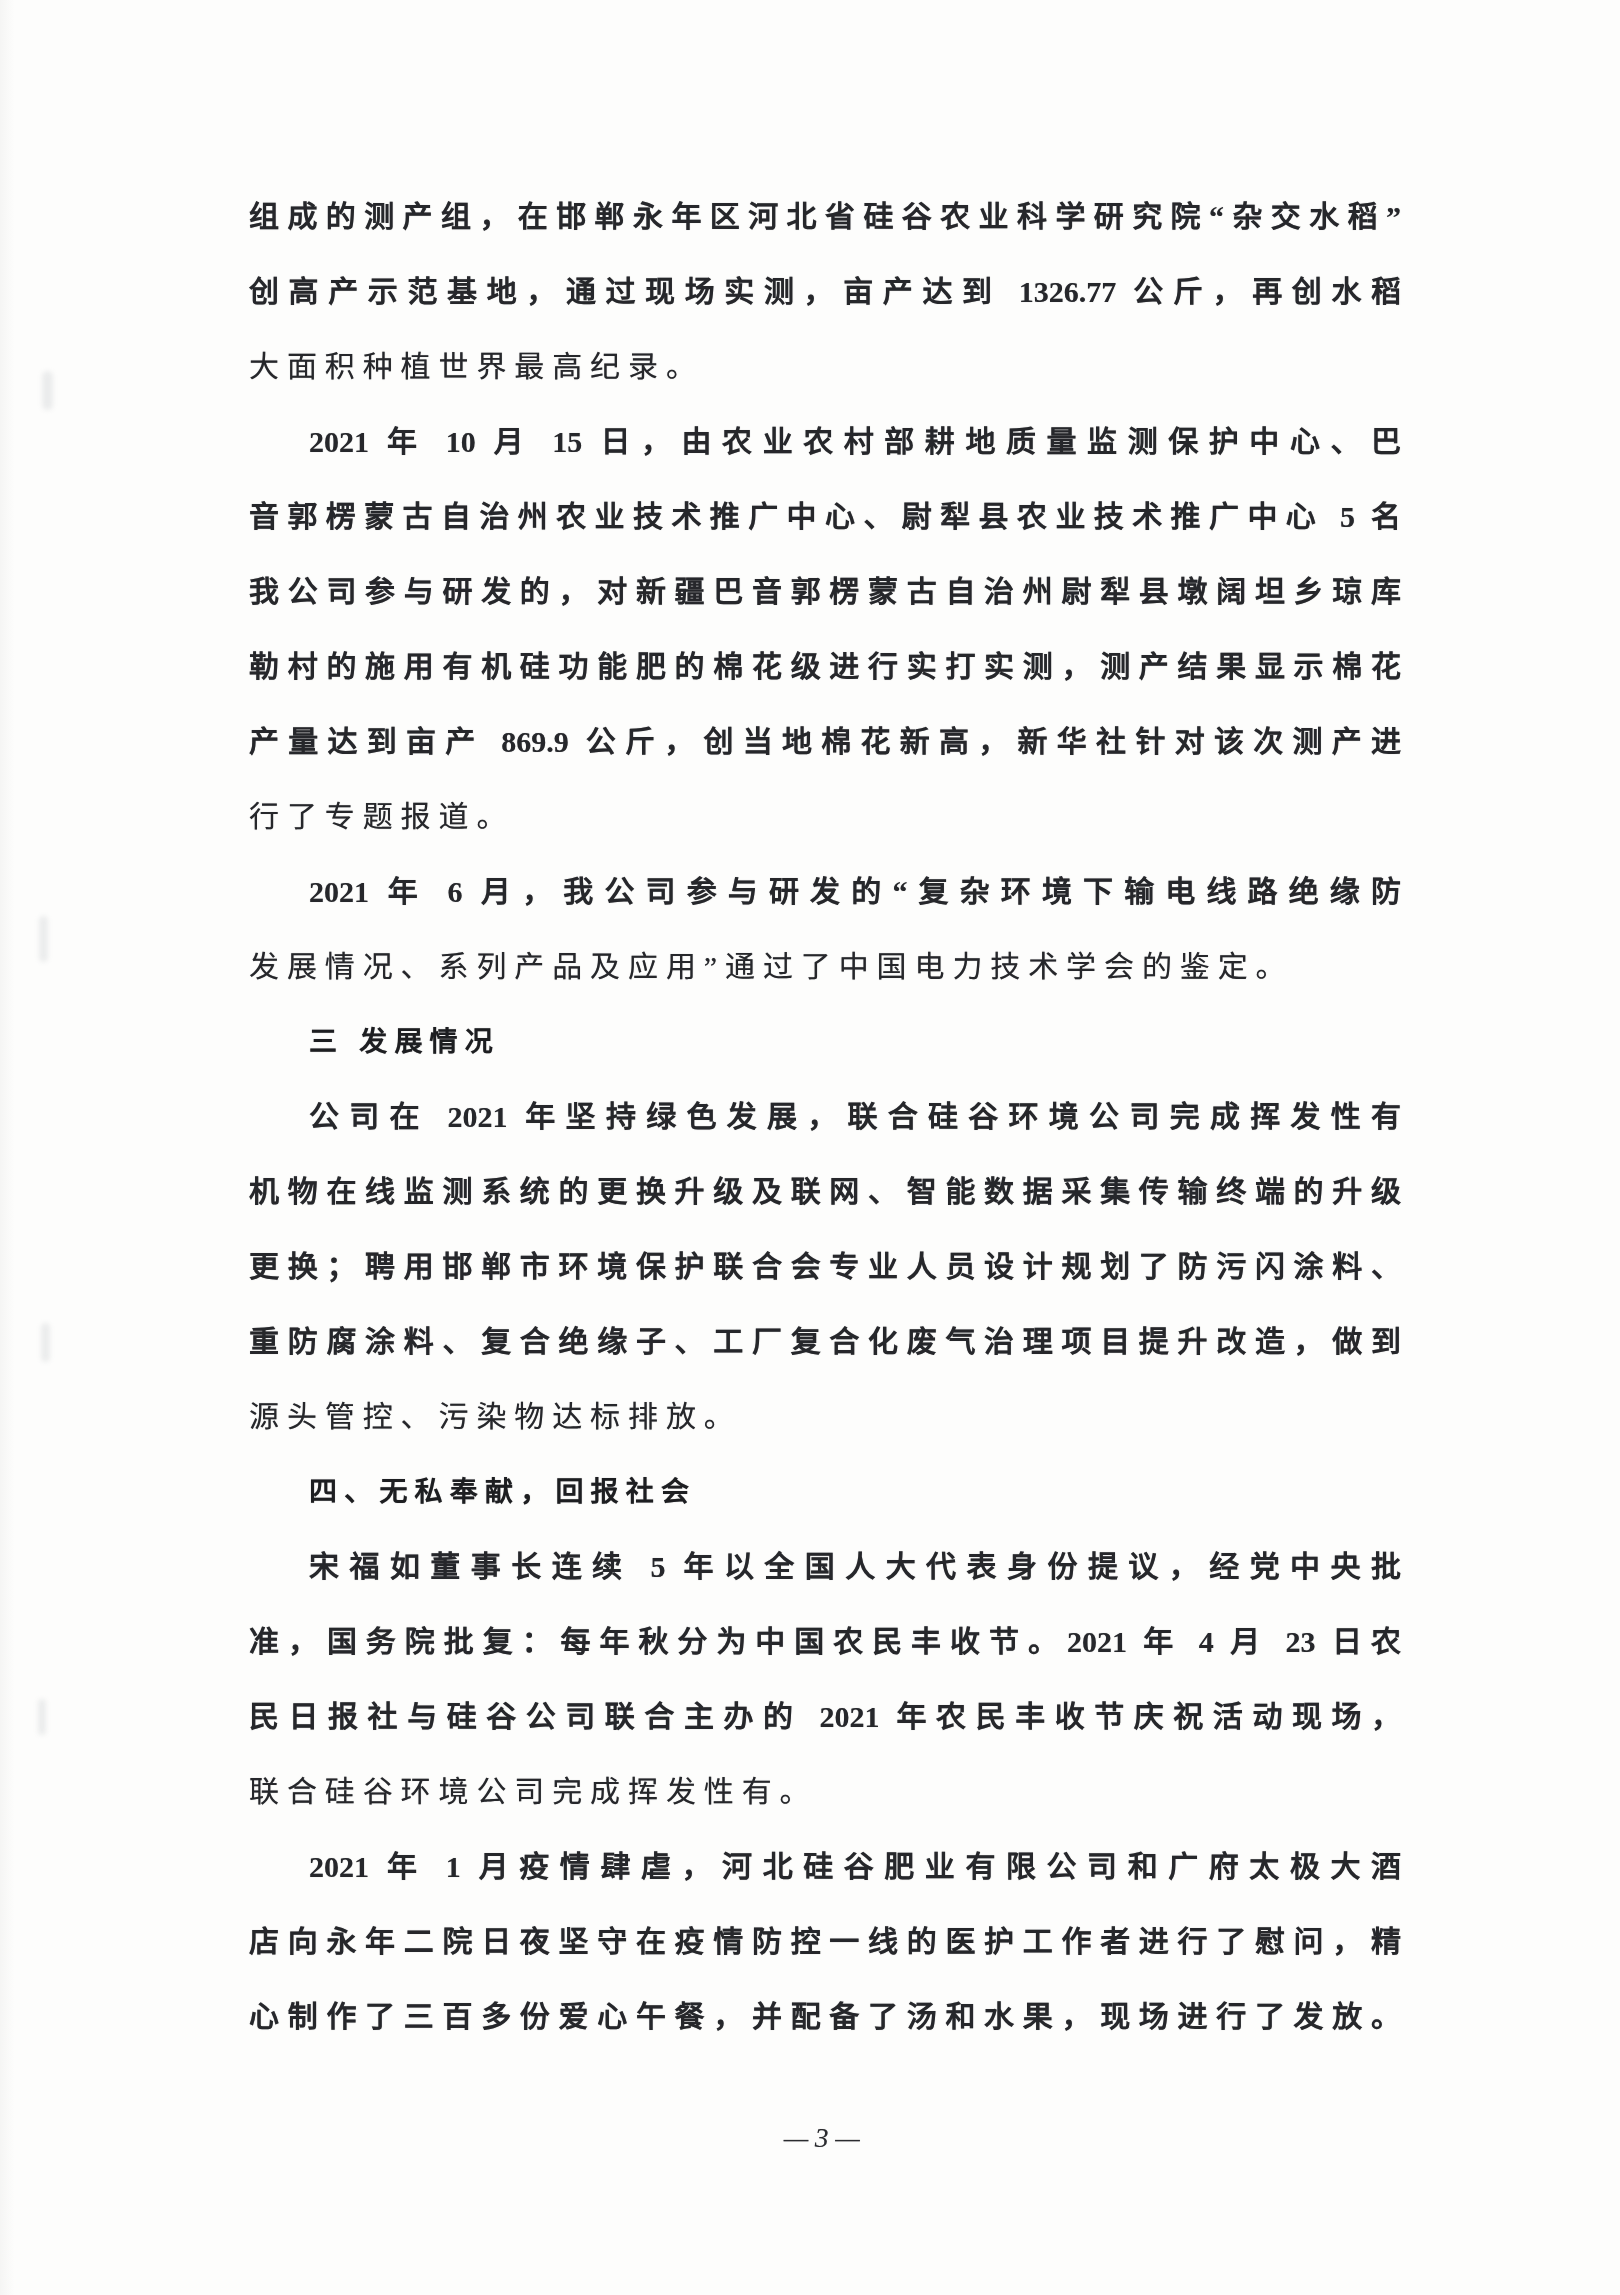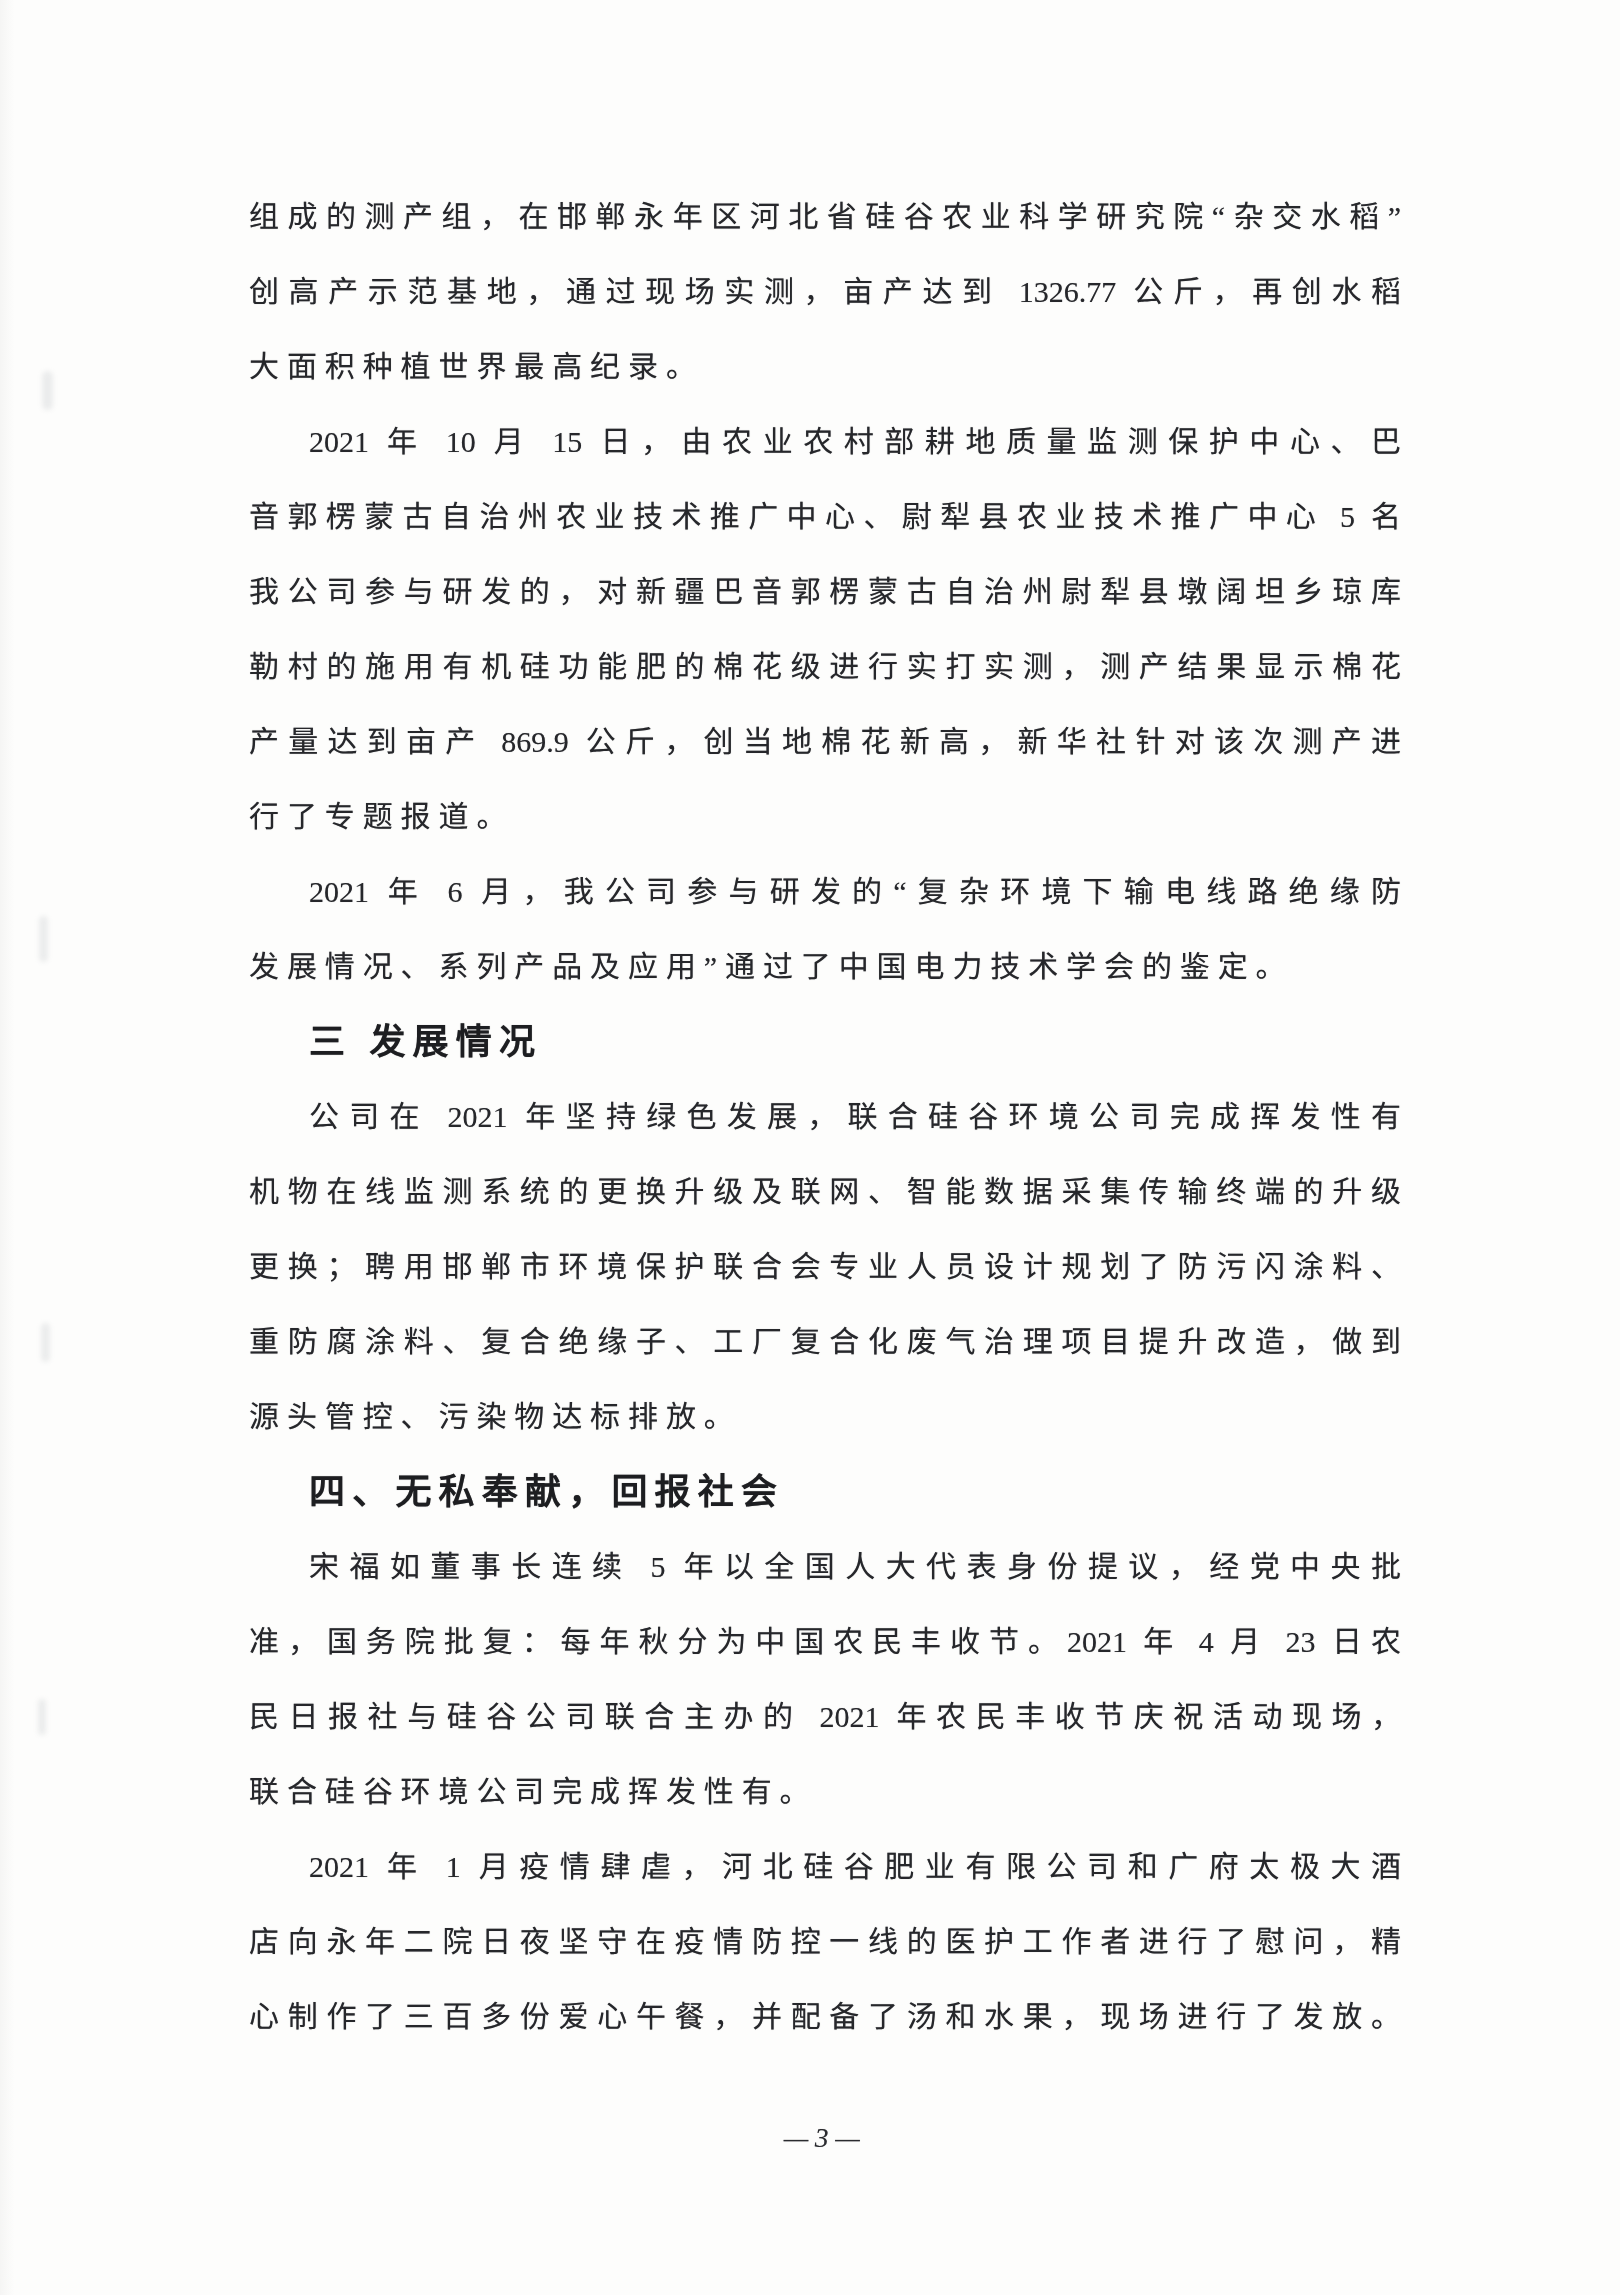--- a/index.html
+++ b/index.html
@@ -27,26 +27,27 @@
   .line {
     font-size: 30px;
     line-height: 75px;
     letter-spacing: 7.9px;
     text-shadow: 0 0 0.7px rgba(38,39,43,.5);
   }
   .line.just {
     text-align: justify;
     text-align-last: justify;
     letter-spacing: 0;
+    font-weight: bold;
   }
   .line.ind { text-indent: 60px; }
   .line.head {
     font-family: "Liberation Sans", "DejaVu Sans", sans-serif;
     font-weight: 700;
-    font-size: 36px;
+    font-size: 28px;
     letter-spacing: 7.2px;
     color: #1d1e21;
     text-shadow: 0 0 0.7px rgba(29,30,33,.55);
   }
   .footer {
     position: absolute;
     left: 249px;
     top: 2122px;
     width: 1152px;
     text-align: center;

